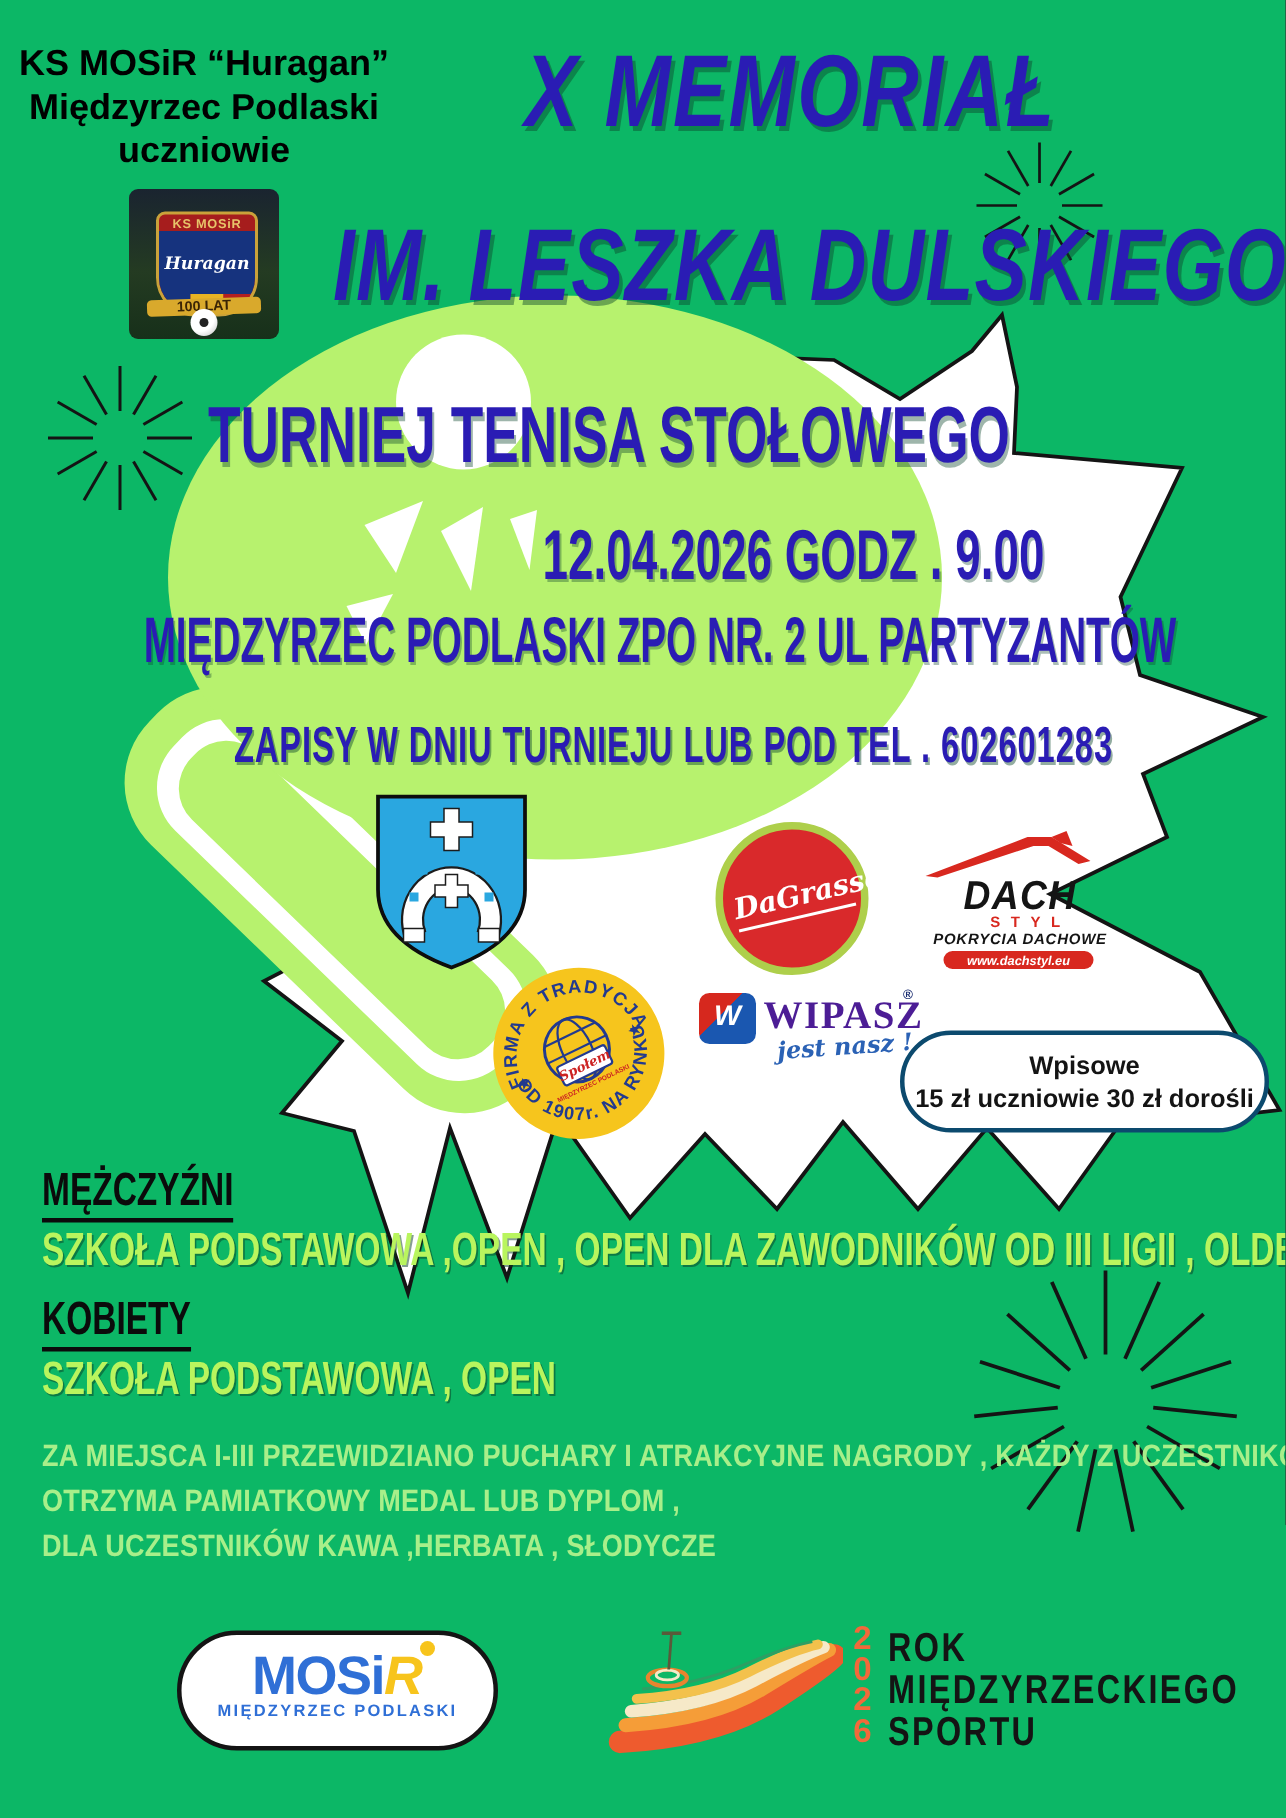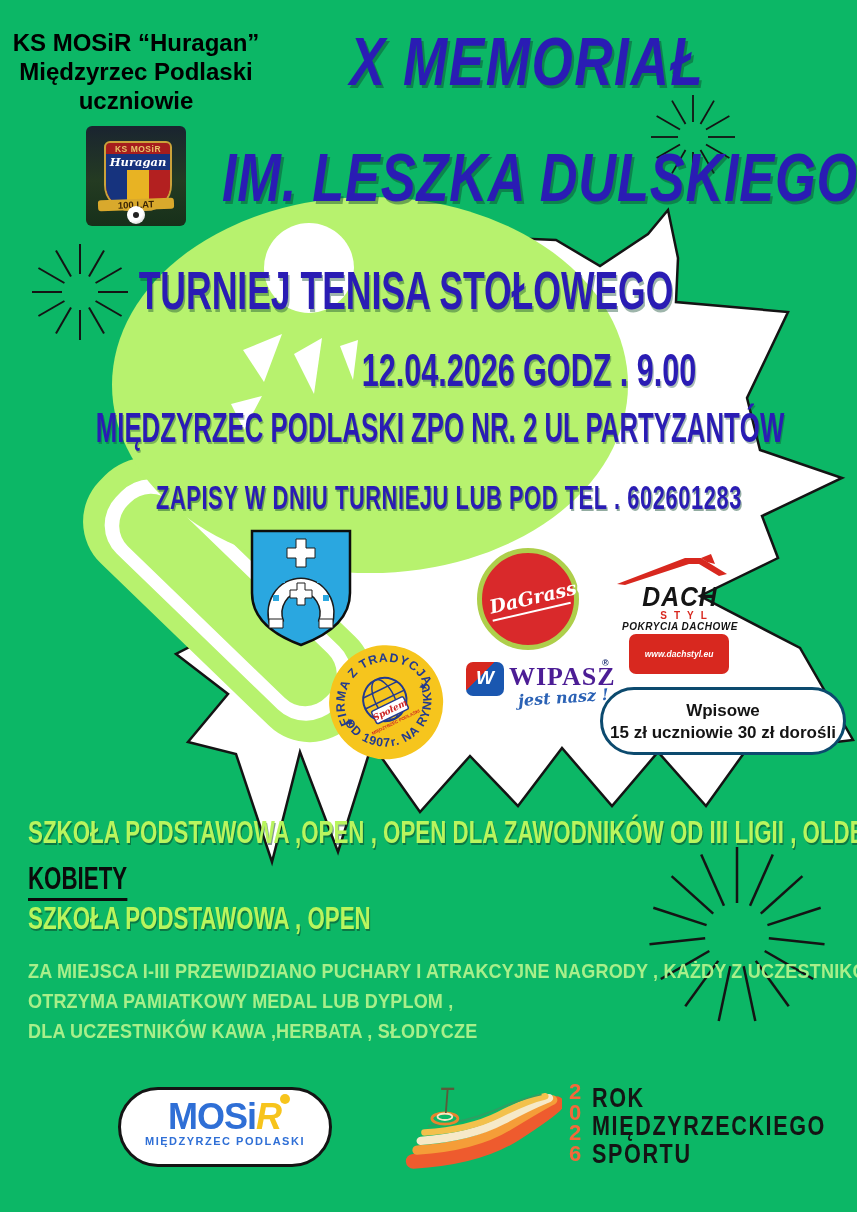--- a/index.html
+++ b/index.html
@@ -31,21 +31,21 @@
 
   
   .club{position:absolute;left:86px;top:126px;width:100px;height:100px;border-radius:6px;
     background:linear-gradient(#1a2430 0%,#243b22 55%,#17301a 100%);overflow:hidden;
     color:#d9b34a;text-align:center;}
   .club .yrs{font-size:9px;font-weight:700;letter-spacing:1px;margin-top:16px;}
   .club .shield{position:absolute;left:18px;top:15px;width:64px;height:66px;
     background:#a61d1d;border:2px solid #caa23a;border-radius:6px 6px 26px 26px;overflow:hidden;}
   .club .arc{font-size:8.5px;font-weight:700;color:#e7c469;margin-top:1px;letter-spacing:.5px;}
   .club .hur{background:#16337e;color:#fff;font-family:"DejaVu Serif",serif;font-style:italic;
-    font-weight:700;font-size:11.5px;padding:1px 0;}
+    font-weight:700;font-size:11.5px;padding:14px 0;}
   .club .q{display:flex;height:34px;}
   .club .q i{flex:1;} .club .q i:nth-child(1){background:#16337e;}
   .club .q i:nth-child(2){background:#e8b323;} .club .q i:nth-child(3){background:#b32020;}
   .club .lat{position:absolute;left:12px;bottom:16px;width:76px;background:#d9a92c;color:#3a2405;
     font-size:9.5px;font-weight:800;border-radius:3px;transform:rotate(-2deg);}
   .club .ball{position:absolute;left:41px;bottom:2px;width:18px;height:18px;border-radius:50%;
     background:radial-gradient(circle at 35% 30%,#fff 55%,#bbb);}
   .club .ball i{position:absolute;left:6px;top:6px;width:6px;height:6px;background:#222;
     border-radius:50%;}
 
@@ -57,21 +57,21 @@
     font-family:"DejaVu Serif",serif;font-style:italic;font-weight:700;font-size:19px;
     transform:rotate(-13deg);border-bottom:2px solid #fff;padding-bottom:2px;}
   .dach{position:absolute;left:615px;top:552px;width:130px;height:92px;text-align:center;}
   .dach .nm{position:absolute;left:0;top:30px;width:130px;color:#141414;font-weight:800;
     font-style:italic;font-size:27px;letter-spacing:1px;transform:scaleX(.92);}
   .dach .st{position:absolute;left:22px;top:58px;width:100px;color:#d8281f;font-weight:700;
     font-size:10px;letter-spacing:7px;}
   .dach .pk{position:absolute;left:0;top:69px;width:130px;color:#141414;font-weight:800;
     font-style:italic;font-size:10px;letter-spacing:.5px;}
   .dach .url{position:absolute;left:14px;top:82px;width:100px;background:#d8281f;color:#fff;
-    font-weight:700;font-size:8.5px;border-radius:7px;padding:15px 0;font-style:italic;}
+    font-weight:700;font-size:8.5px;border-radius:7px;padding:1px 0;font-style:italic;}
   .firma{position:absolute;left:328px;top:643px;transform:rotate(-26deg);}
   .wipasz{position:absolute;left:466px;top:658px;width:150px;height:55px;}
   .wipasz .ic{position:absolute;left:0;top:4px;width:38px;height:34px;border-radius:7px;
     background:linear-gradient(135deg,#d6281e 0 40%,#1a57b0 40% 100%);}
   .wipasz .ic b{position:absolute;left:0;top:5px;width:38px;text-align:center;color:#fff;
     font-size:19px;font-style:italic;}
   .wipasz .nm{position:absolute;left:43px;top:4px;color:#4c1d95;font-family:"Liberation Serif",serif;
     font-weight:700;font-size:26px;letter-spacing:1px;}
   .wipasz .rg{position:absolute;left:136px;top:0px;color:#1c2f72;font-size:9px;font-weight:700;}
   .wipasz .tag{position:absolute;left:52px;top:30px;color:#2b62b5;font-family:"DejaVu Serif",serif;
@@ -289,20 +289,22 @@
     <div class="nm">WIPASZ</div>
     <div class="rg">®</div>
     <div class="tag">jest nasz !</div>
   </div>
 
   <div class="fee">
     <div>Wpisowe</div>
     <div>15 zł uczniowie 30 zł dorośli</div>
   </div>
 
+  <div class="cat lab men-l">
+    <span>MĘŻCZYŹNI</span></div>
   <div class="cat val men-v">
     <span>SZKOŁA PODSTAWOWA ,OPEN , OPEN DLA ZAWODNIKÓW OD III LIGII , OLDBOY 55+</span></div>
   <div class="cat val wom-v">
     <span>SZKOŁA PODSTAWOWA , OPEN</span></div>
   <div class="cat lab wom-l">
     <span>KOBIETY</span></div>
 
   <div class="info">
     <div>ZA MIEJSCA I-III PRZEWIDZIANO PUCHARY I ATRAKCYJNE NAGRODY , KAŻDY Z UCZESTNIKÓW</div>
     <div>OTRZYMA PAMIATKOWY MEDAL LUB DYPLOM ,</div>

